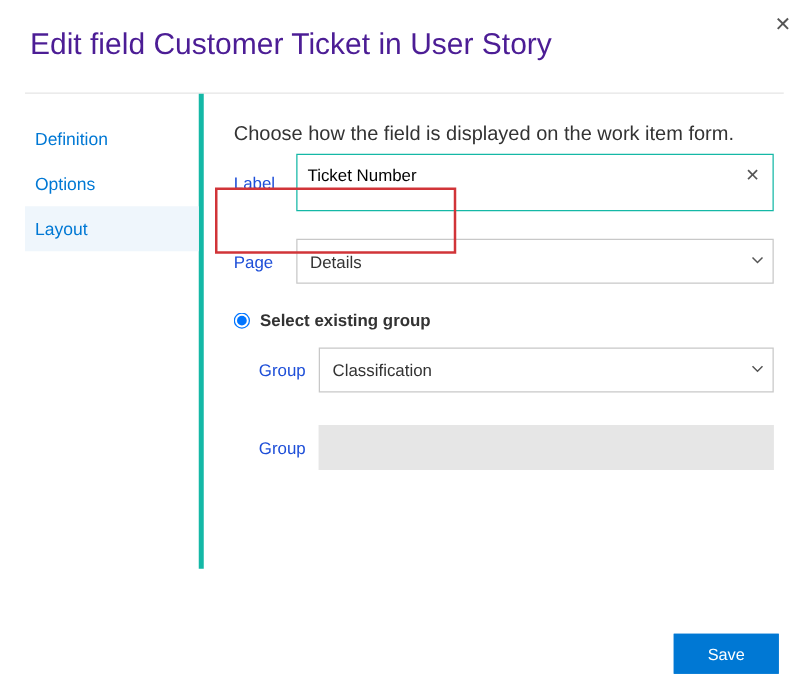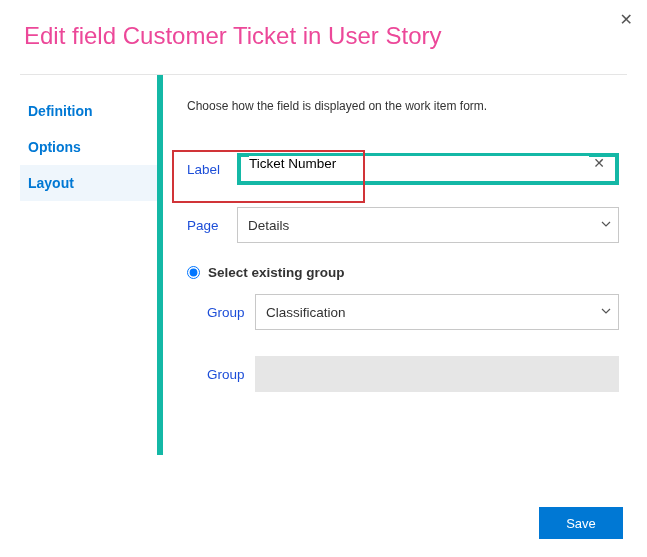--- a/index.html
+++ b/index.html
@@ -23,55 +23,54 @@
       top: 10px;
       right: 14px;
       font-size: 16px;
       color: #555;
       cursor: pointer;
       font-family: Arial, sans-serif;
     }
     .title {
       font-size: 24px;
       font-weight: 300;
-      color: #ec4899;
+      color: #4c1d95;
       padding: 22px 9px 24px 24px;
     }
     .divider {
       border-top: 1px solid #e5e5e5;
       margin: 0 20px;
     }
     .content {
       display: flex;
       padding: 0 20px;
     }
     .sidebar {
       width: 143px;
       padding-top: 18px;
-      border-right: 6px solid #14b8a6;
+      border-right: 4px solid #14b8a6;
       min-height: 380px;
-      font-weight: bold;
     }
     .sidebar-item {
       padding: 10px 8px;
       color: #0078d4;
       cursor: pointer;
       font-size: 14px;
     }
     .sidebar-item.selected {
       background: #eff6fc;
     }
     .main {
       flex: 1;
       padding: 24px 8px 0 24px;
     }
     .intro {
-      font-size: 12px;
+      font-size: 16px;
       color: #333;
-      margin-bottom: 40px;
+      margin-bottom: 6px;
     }
     .row {
       display: flex;
       align-items: center;
       margin-bottom: 22px;
     }
     .row-label {
       width: 50px;
       font-size: 13.5px;
       color: #1d4ed8;
@@ -82,22 +81,22 @@
       top: 150px;
       left: 172px;
       width: 193px;
       height: 53px;
       pointer-events: none;
     }
     .text-input-wrap {
       flex: 1;
       display: flex;
       align-items: center;
-      border: 4px solid #14b8a6;
-      height: 32px;
+      border: 1px solid #14b8a6;
+      height: 46px;
       padding: 0 6px 12px 8px;
     }
     .text-input {
       flex: 1;
       border: none;
       outline: none;
       font-size: 13.5px;
       font-family: inherit;
     }
     .clear-x {

